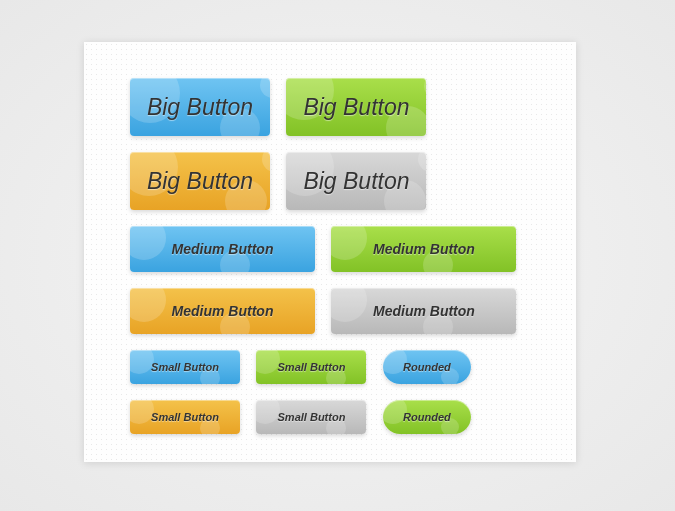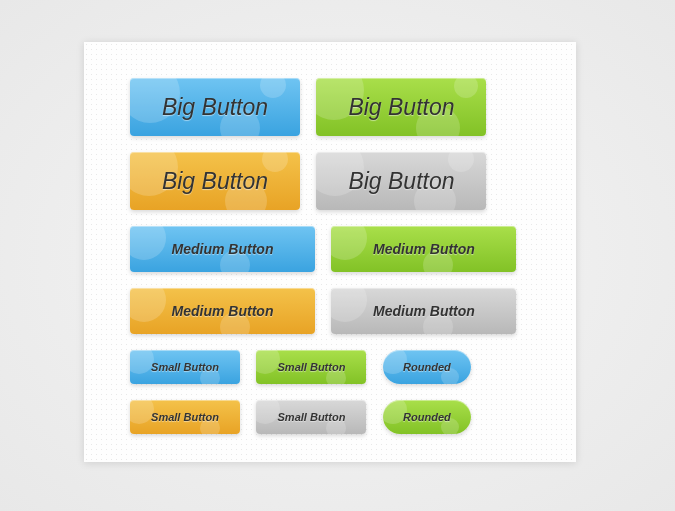--- a/index.html
+++ b/index.html
@@ -1,21 +1,21 @@
 <!DOCTYPE html>
 <html><head>
 <meta charset="utf-8">
 <style>
 html,body{margin:0;padding:0;width:675px;height:511px;font-family:"Segoe UI",Arial,sans-serif;background:radial-gradient(ellipse at center,#f5f5f5 0%,#e8e8e8 100%);}
 .panel{position:absolute;left:84px;top:42px;width:492px;height:420px;background:#fefefe;background-image:radial-gradient(#e8e8e8 0.6px,transparent 0.6px);background-size:5px 5px;box-shadow:0 1px 8px rgba(0,0,0,0.12);padding:36px 0 0 46px;box-sizing:border-box;}
 .row{margin-bottom:16px;}
 .btn{display:inline-block;vertical-align:top;border:none;cursor:pointer;position:relative;overflow:hidden;box-shadow:0 2px 4px rgba(0,0,0,0.15),inset 0 1px 0 rgba(255,255,255,0.4);text-shadow:0 1px 1px rgba(255,255,255,0.5);color:#333;border-radius:4px;margin-right:12px;}
 .btn .bub{position:absolute;border-radius:50%;background:rgba(255,255,255,0.18);}
 .btn span{position:relative;z-index:2;}
-.big{width:170px;height:58px;font-size:23px;font-style:italic;}
+.big{width:140px;height:58px;font-size:23px;font-style:italic;}
 .med{width:185px;height:46px;font-size:14px;font-weight:600;font-style:italic;}
 .sml{width:110px;height:34px;font-size:11px;font-weight:600;font-style:italic;}
 .pill{border-radius:30px;width:88px;}
 .blue{background:linear-gradient(#6fc4f2,#3aa3e0);}
 .green{background:linear-gradient(#a9df4a,#82c226);}
 .orange{background:linear-gradient(#f4c24a,#e8a325);}
 .gray{background:linear-gradient(#d8d8d8,#b8b8b8);}
 </style>
 </head>
 <body>

